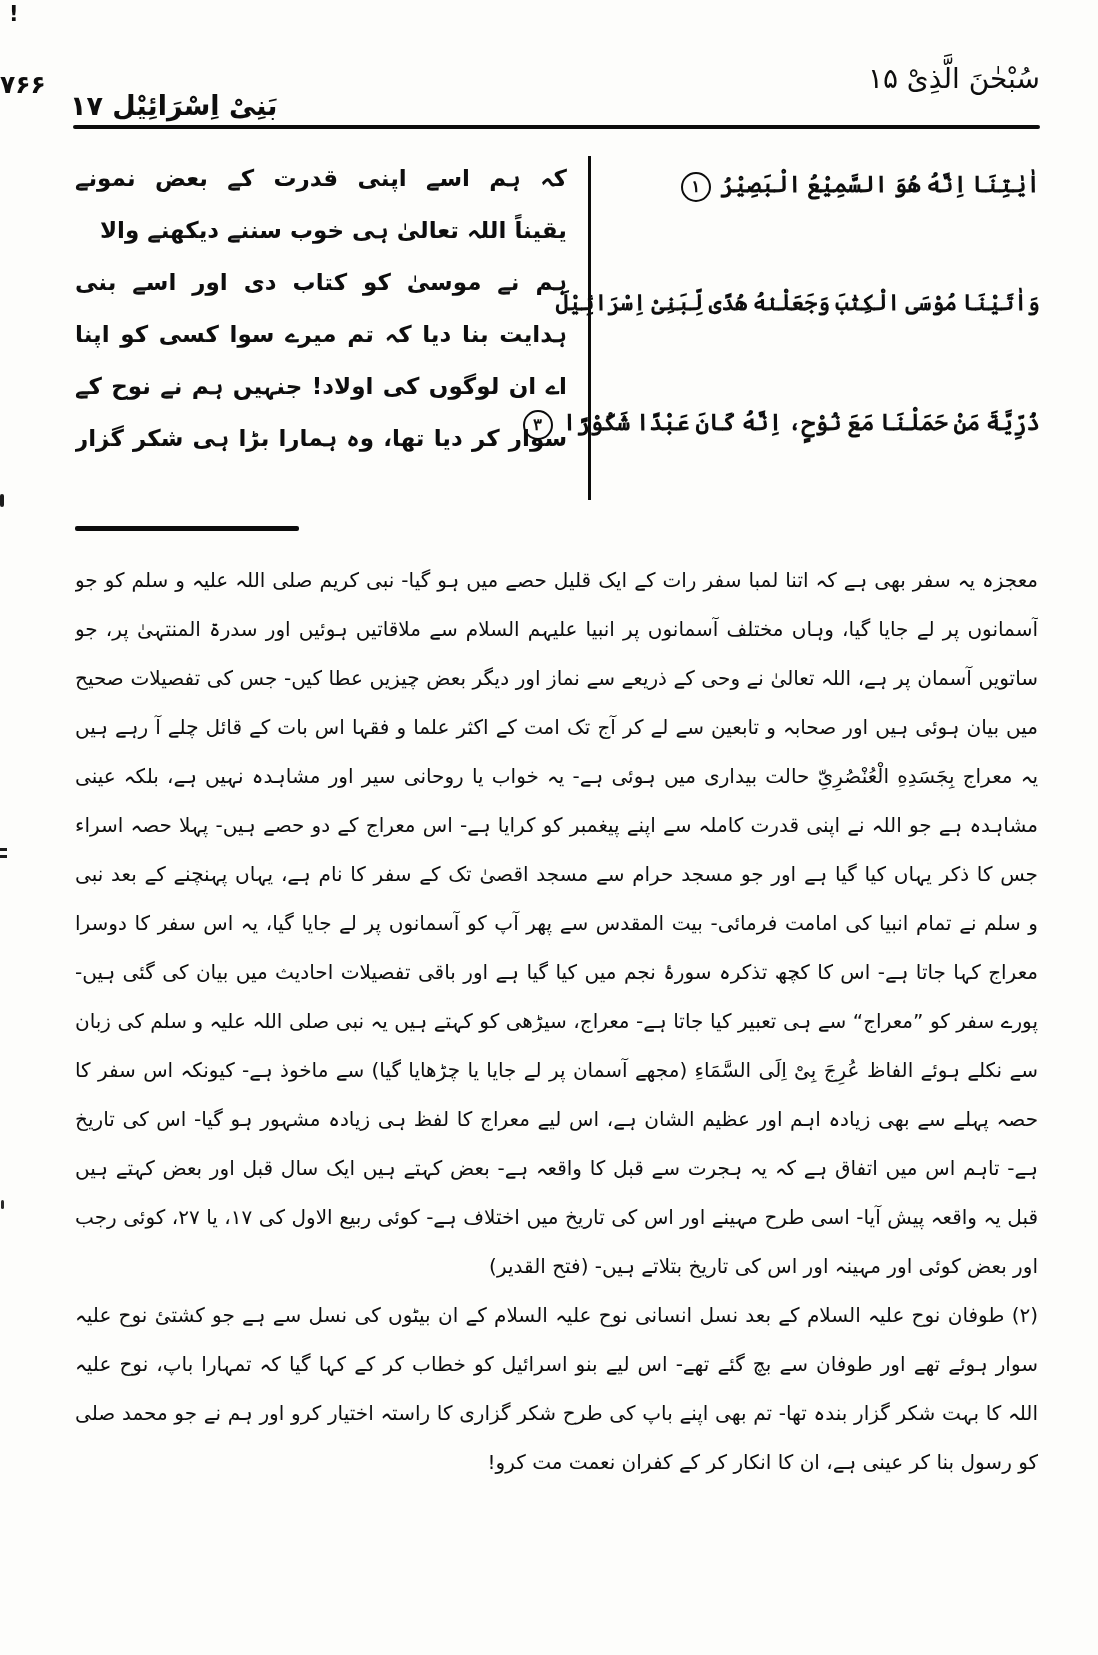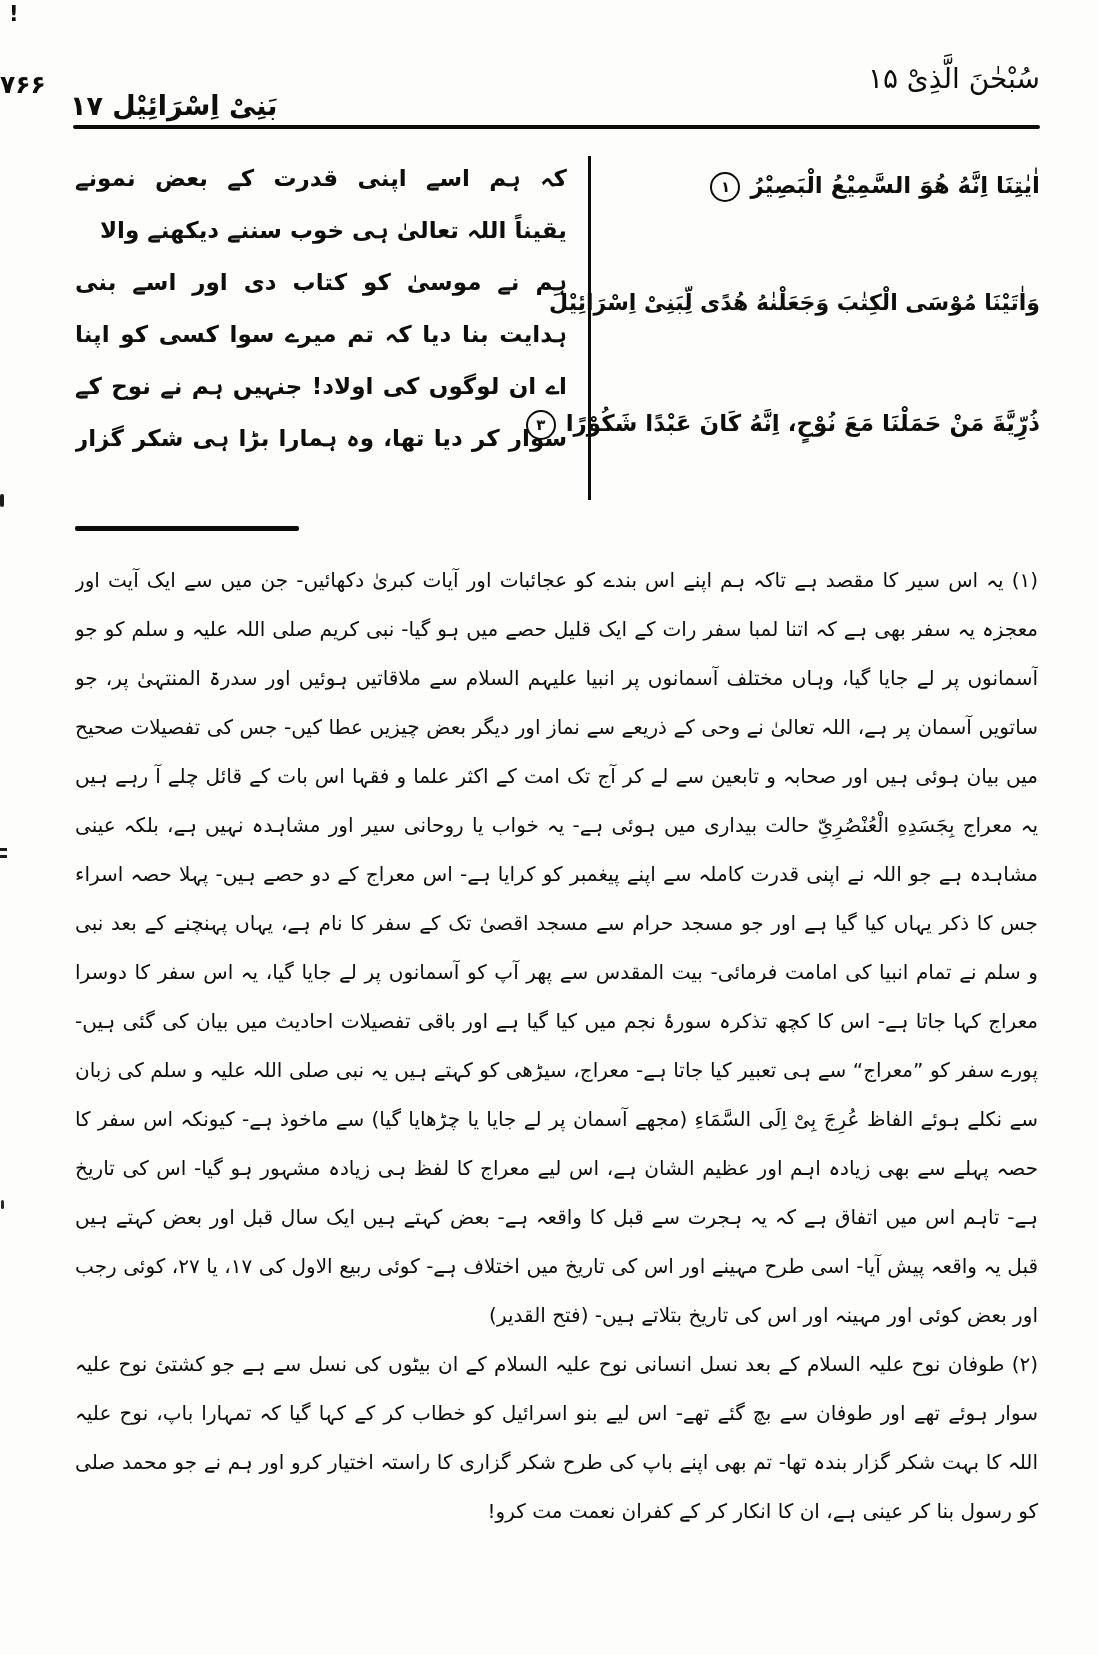--- a/index.html
+++ b/index.html
@@ -15,21 +15,21 @@
   }
   
   .hdr-left{position:absolute;left:70px;top:66px;font-size:27px;font-weight:bold;direction:rtl;margin-top:24px;}
   .hdr-center{position:absolute;left:0;right:0;top:70px;text-align:left;font-size:25px;font-weight:bold;letter-spacing:2px;}
   .hdr-right{position:absolute;right:58px;top:62px;font-size:28px;font-weight:normal;direction:rtl;}
   .hdr-rule{position:absolute;left:73px;top:125px;width:967px;height:4px;background:#0c0c0c;border-radius:2px;}
 
   
   .averse{
     position:absolute;right:58px;width:445px;height:50px;line-height:50px;
-    font-size:23px;font-weight:bold;text-align:right;direction:rtl;white-space:nowrap;overflow:visible;
+    font-size:23px;font-weight:bold;text-align:right;direction:rtl;white-space:nowrap;overflow:visible;font-family:Liberation Serif, serif;
   }
   .a1{top:160px;}
   .a2{top:278px;font-size:22px;}
   .a3{top:338px;}
   .a4{top:398px;}
   .vmark{
     display:inline-block;width:26px;height:26px;border:2.5px solid #0c0c0c;border-radius:50%;
     font-size:15px;line-height:26px;text-align:center;vertical-align:middle;
     margin-inline-start:10px;font-weight:bold;
   }
@@ -103,21 +103,20 @@
       <span>اے ان لوگوں کی اولاد! جنہیں ہم نے نوح کے ساتھ</span><sup></sup><span class="tail"></span>
     </div>
     <div class="uline">
       <span>سوار کر دیا تھا، وہ ہمارا بڑا ہی شکر گزار بندہ تھا-</span>
     </div>
   </div>
 
   <div class="fn-sep"></div>
 
   <div class="footnotes">
-    <div class="fl">(۱) یہ اس سیر کا مقصد ہے تاکہ ہم اپنے اس بندے کو عجائبات اور آیات کبریٰ دکھائیں- جن میں سے ایک آیت اور</div>
     <div class="fl">معجزہ یہ سفر بھی ہے کہ اتنا لمبا سفر رات کے ایک قلیل حصے میں ہو گیا- نبی کریم صلی اللہ علیہ و سلم کو جو معراج ہوئی یعنی</div>
     <div class="fl">آسمانوں پر لے جایا گیا، وہاں مختلف آسمانوں پر انبیا علیہم السلام سے ملاقاتیں ہوئیں اور سدرۃ المنتہیٰ پر، جو عرش سے نیچے</div>
     <div class="fl">ساتویں آسمان پر ہے، اللہ تعالیٰ نے وحی کے ذریعے سے نماز اور دیگر بعض چیزیں عطا کیں- جس کی تفصیلات صحیح احادیث</div>
     <div class="fl">میں بیان ہوئی ہیں اور صحابہ و تابعین سے لے کر آج تک امت کے اکثر علما و فقہا اس بات کے قائل چلے آ رہے ہیں کہ</div>
     <div class="fl">یہ معراج بِجَسَدِهِ الْعُنْصُرِیِّ حالت بیداری میں ہوئی ہے- یہ خواب یا روحانی سیر اور مشاہدہ نہیں ہے، بلکہ عینی</div>
     <div class="fl">مشاہدہ ہے جو اللہ نے اپنی قدرت کاملہ سے اپنے پیغمبر کو کرایا ہے- اس معراج کے دو حصے ہیں- پہلا حصہ اسراء کہلاتا ہے،</div>
     <div class="fl">جس کا ذکر یہاں کیا گیا ہے اور جو مسجد حرام سے مسجد اقصیٰ تک کے سفر کا نام ہے، یہاں پہنچنے کے بعد نبی صلی اللہ علیہ</div>
     <div class="fl">و سلم نے تمام انبیا کی امامت فرمائی- بیت المقدس سے پھر آپ کو آسمانوں پر لے جایا گیا، یہ اس سفر کا دوسرا حصہ ہے جسے</div>
     <div class="fl">معراج کہا جاتا ہے- اس کا کچھ تذکرہ سورۂ نجم میں کیا گیا ہے اور باقی تفصیلات احادیث میں بیان کی گئی ہیں- عام طور پر اس</div>
     <div class="fl">پورے سفر کو ”معراج“ سے ہی تعبیر کیا جاتا ہے- معراج، سیڑھی کو کہتے ہیں یہ نبی صلی اللہ علیہ و سلم کی زبان مبارک</div>

